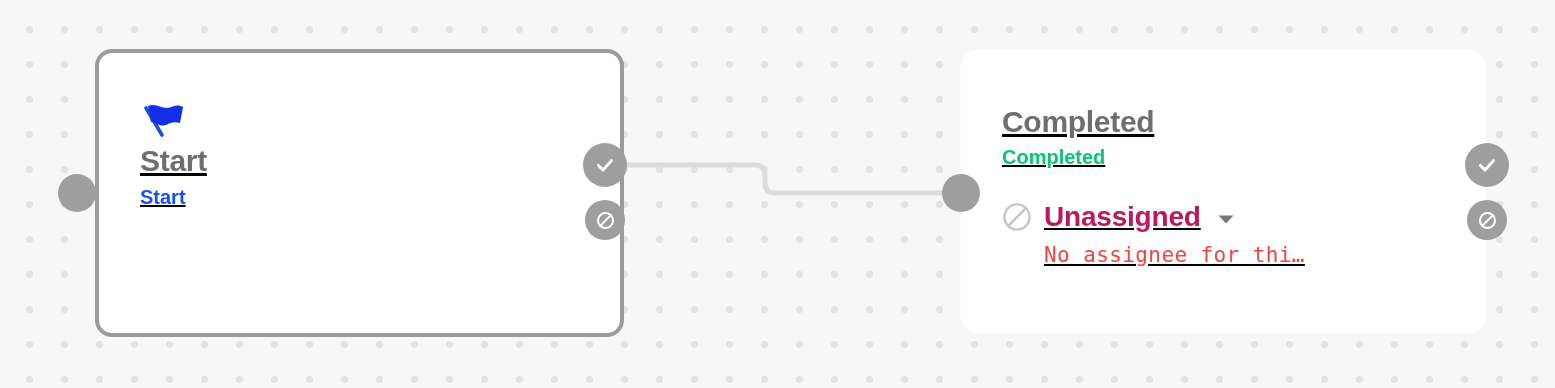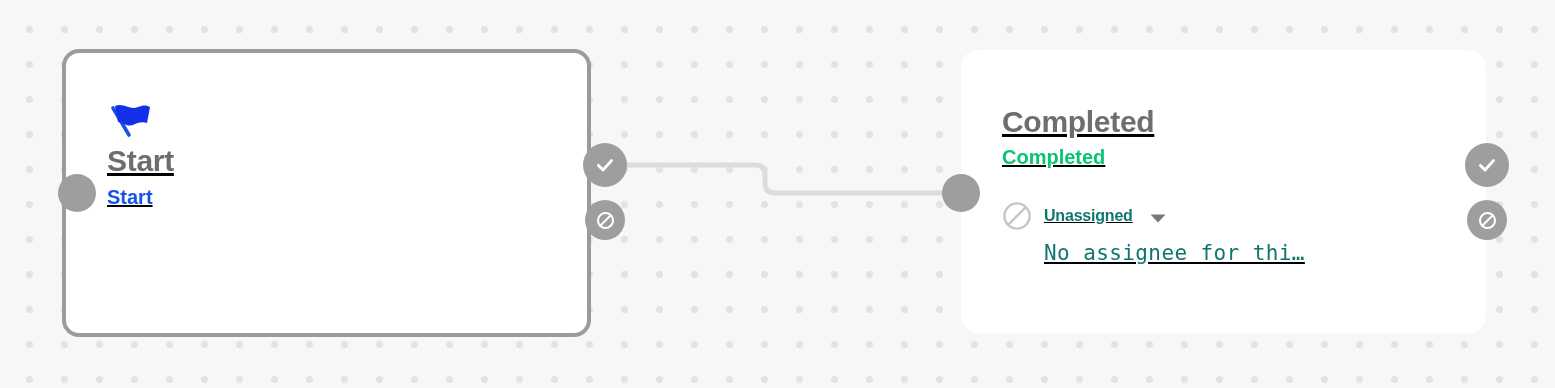--- a/index.html
+++ b/index.html
@@ -43,21 +43,21 @@
   .node {
     position: absolute;
     box-sizing: border-box;
     background: #ffffff;
     border-radius: 17px;
     text-decoration: underline;
   }
 
   
   #node-start {
-    left: 62px;
+    left: 95px;
     top: 49px;
     width: 529px;
     height: 288px;
     border: 4px solid #9b9b9b;
   }
   #node-start .node-body {
     padding: 49px 0 0 41px;
   }
 
   
@@ -111,38 +111,38 @@
     margin-top: 30px;
     gap: 12px;
   }
   .ban-icon-small {
     width: 30px;
     height: 30px;
     flex: 0 0 auto;
     display: block;
   }
   .assignee-name {
-    font-size: 16px;
-    font-weight: 700;
-    color: #0f766e;
+    font-size: 28px;
+    font-weight: 700;
+    color: #be185d;
     letter-spacing: -0.2px;
     white-space: nowrap;
   }
   .caret-icon {
     width: 18px;
     height: 11px;
     display: block;
     margin-left: 4px;
   }
   .assignee-desc {
     margin-top: 10px;
     margin-left: 42px;
     font-family: "DejaVu Sans Mono", "Liberation Mono", monospace;
     font-size: 21px;
-    color: #0f766e;
+    color: #ef4444;
     white-space: nowrap;
     letter-spacing: 0.4px;
   }
 
   
   .handle {
     position: absolute;
     border-radius: 50%;
     background: #9e9e9e;
     display: flex;

